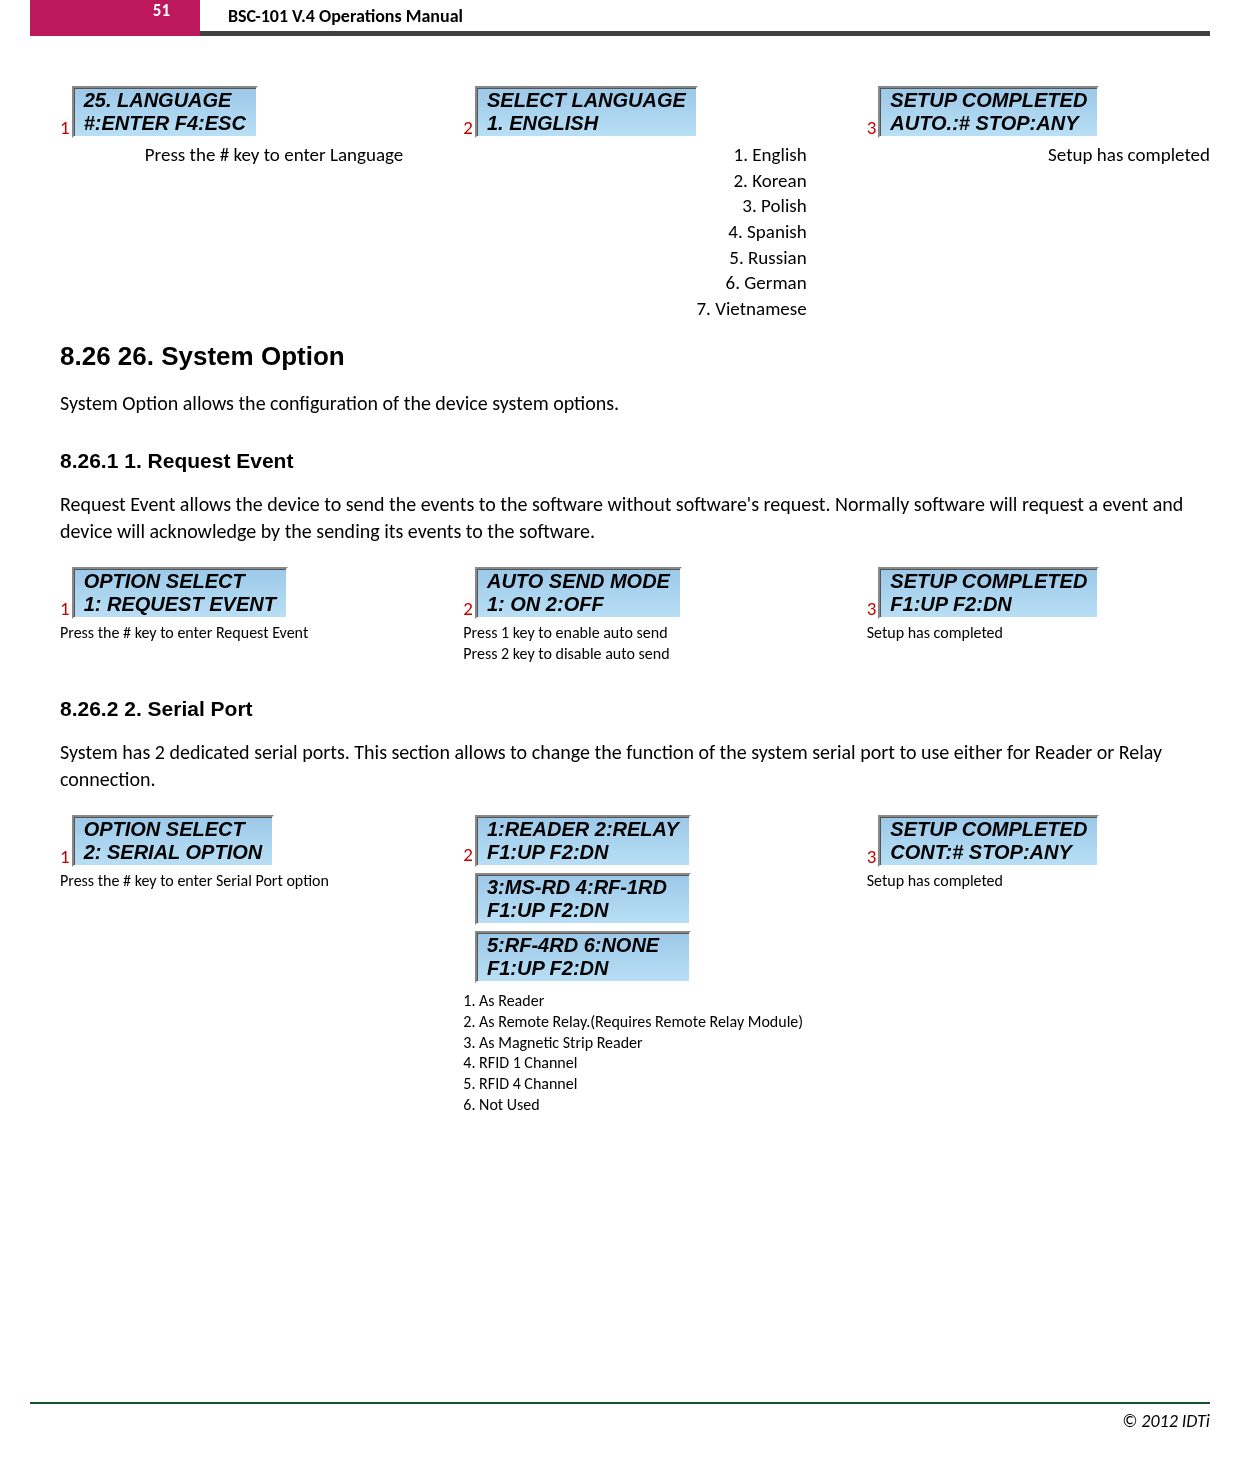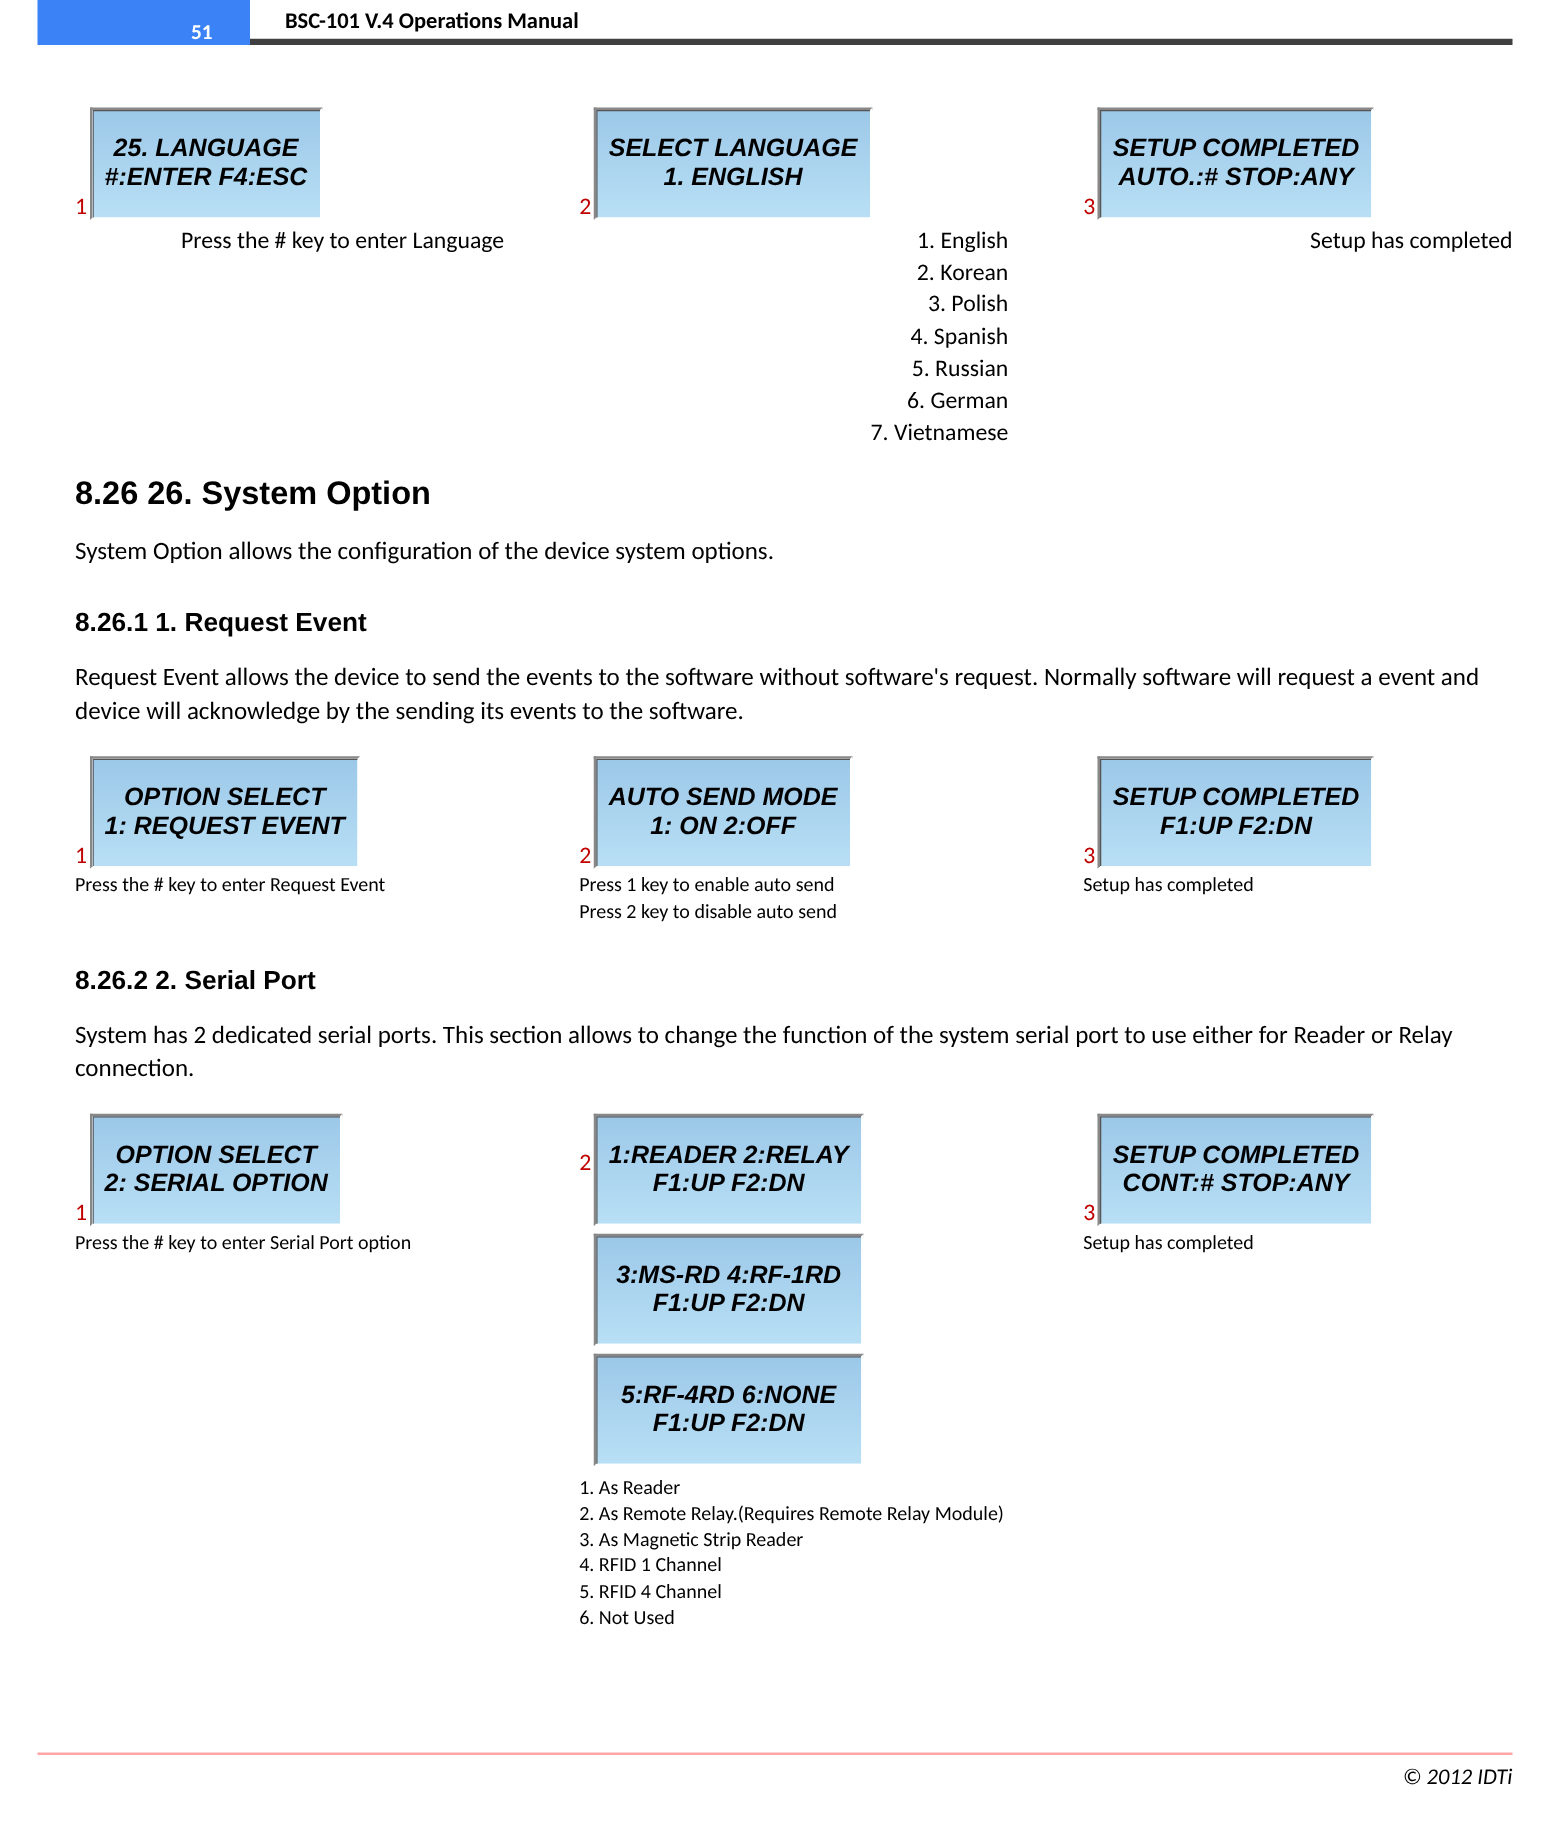--- a/index.html
+++ b/index.html
@@ -16,24 +16,24 @@
     position: relative;
     box-sizing: border-box;
     padding: 0 30px 0 30px;
   }
   .header {
     display: flex;
     align-items: stretch;
     height: 36px;
   }
   .header-red {
-    background: #3b82f6;
+    background: #be185d;
     width: 170px;
     display: flex;
-    align-items: flex-end;
+    align-items: flex-start;
     justify-content: flex-end;
     color: #fff;
     font-weight: bold;
     font-size: 17px;
     padding-right: 30px;
     box-sizing: border-box;
   }
   .header-title {
     flex: 1;
     border-bottom: 5px solid #404040;
@@ -65,27 +65,26 @@
     margin-right: 2px;
     line-height: 1;
     padding-bottom: 3px;
   }
   .lcd {
     display: inline-block;
     border: 2px solid #888;
     border-right-color: #fff;
     border-bottom-color: #fff;
     background: linear-gradient(#9cc8e8, #b8dff5);
-    padding: 20px 10px;
+    padding: 1px 10px;
     font-family: Arial, sans-serif;
     font-weight: 900;
     font-style: italic;
     font-size: 20px;
     color: #000;
-    text-align: center;
     line-height: 1.15;
     box-shadow: inset 1px 1px 0 #555;
     margin-bottom: 2px;
     white-space: nowrap;
   }
   .lcd-stack .lcd {
     display: block;
     margin-bottom: 6px;
   }
   .caption-xl {
@@ -114,21 +113,21 @@
   p.body {
     font-size: 20px;
     line-height: 1.35;
     margin: 18px 0 22px 0;
   }
   .footer {
     position: absolute;
     bottom: 40px;
     left: 30px;
     right: 30px;
-    border-top: 2px solid #fca5a5;
+    border-top: 2px solid #14532d;
     text-align: right;
     font-style: italic;
     font-size: 18px;
     padding-top: 6px;
   }
 </style>
 </head>
 <body>
 
 <div class="page">

